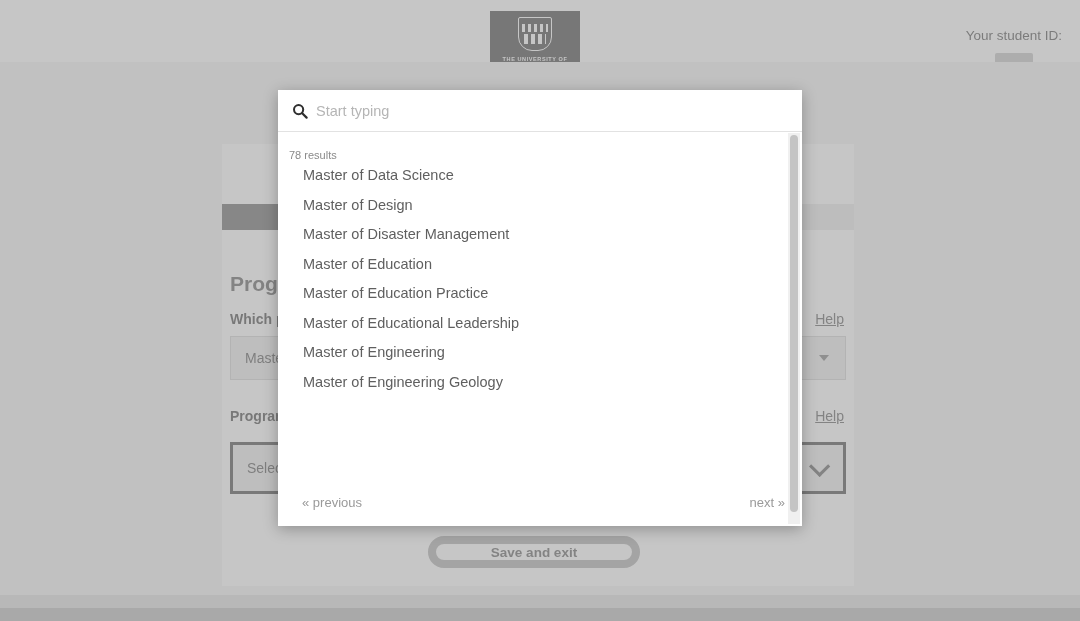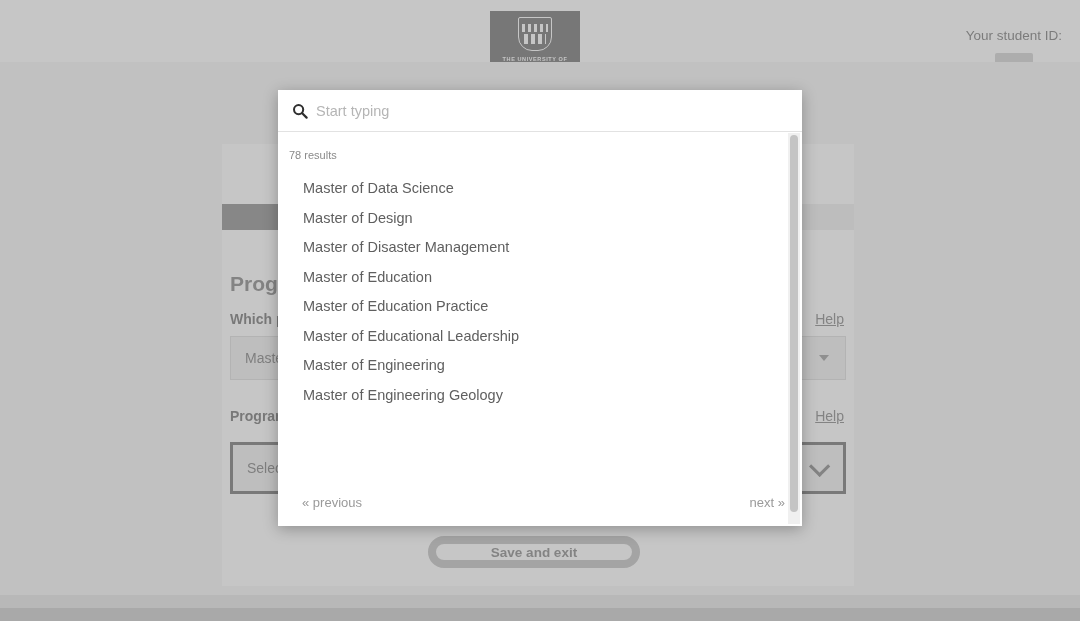--- a/index.html
+++ b/index.html
@@ -228,21 +228,21 @@
     overflow: hidden;
     padding-left: 11px;
   }
 
   .results-count {
     font-size: 11px;
     color: #8a8a8a;
     padding: 17px 0 0 0;
   }
 
-  .results-list { list-style: none; margin-top: 13px; }
+  .results-list { list-style: none; }
   .result-item {
     font-size: 14.5px;
     color: #5f5f5f;
     height: 29.5px;
     line-height: 29.5px;
     padding-left: 14px;
     cursor: pointer;
     white-space: nowrap;
   }
 

